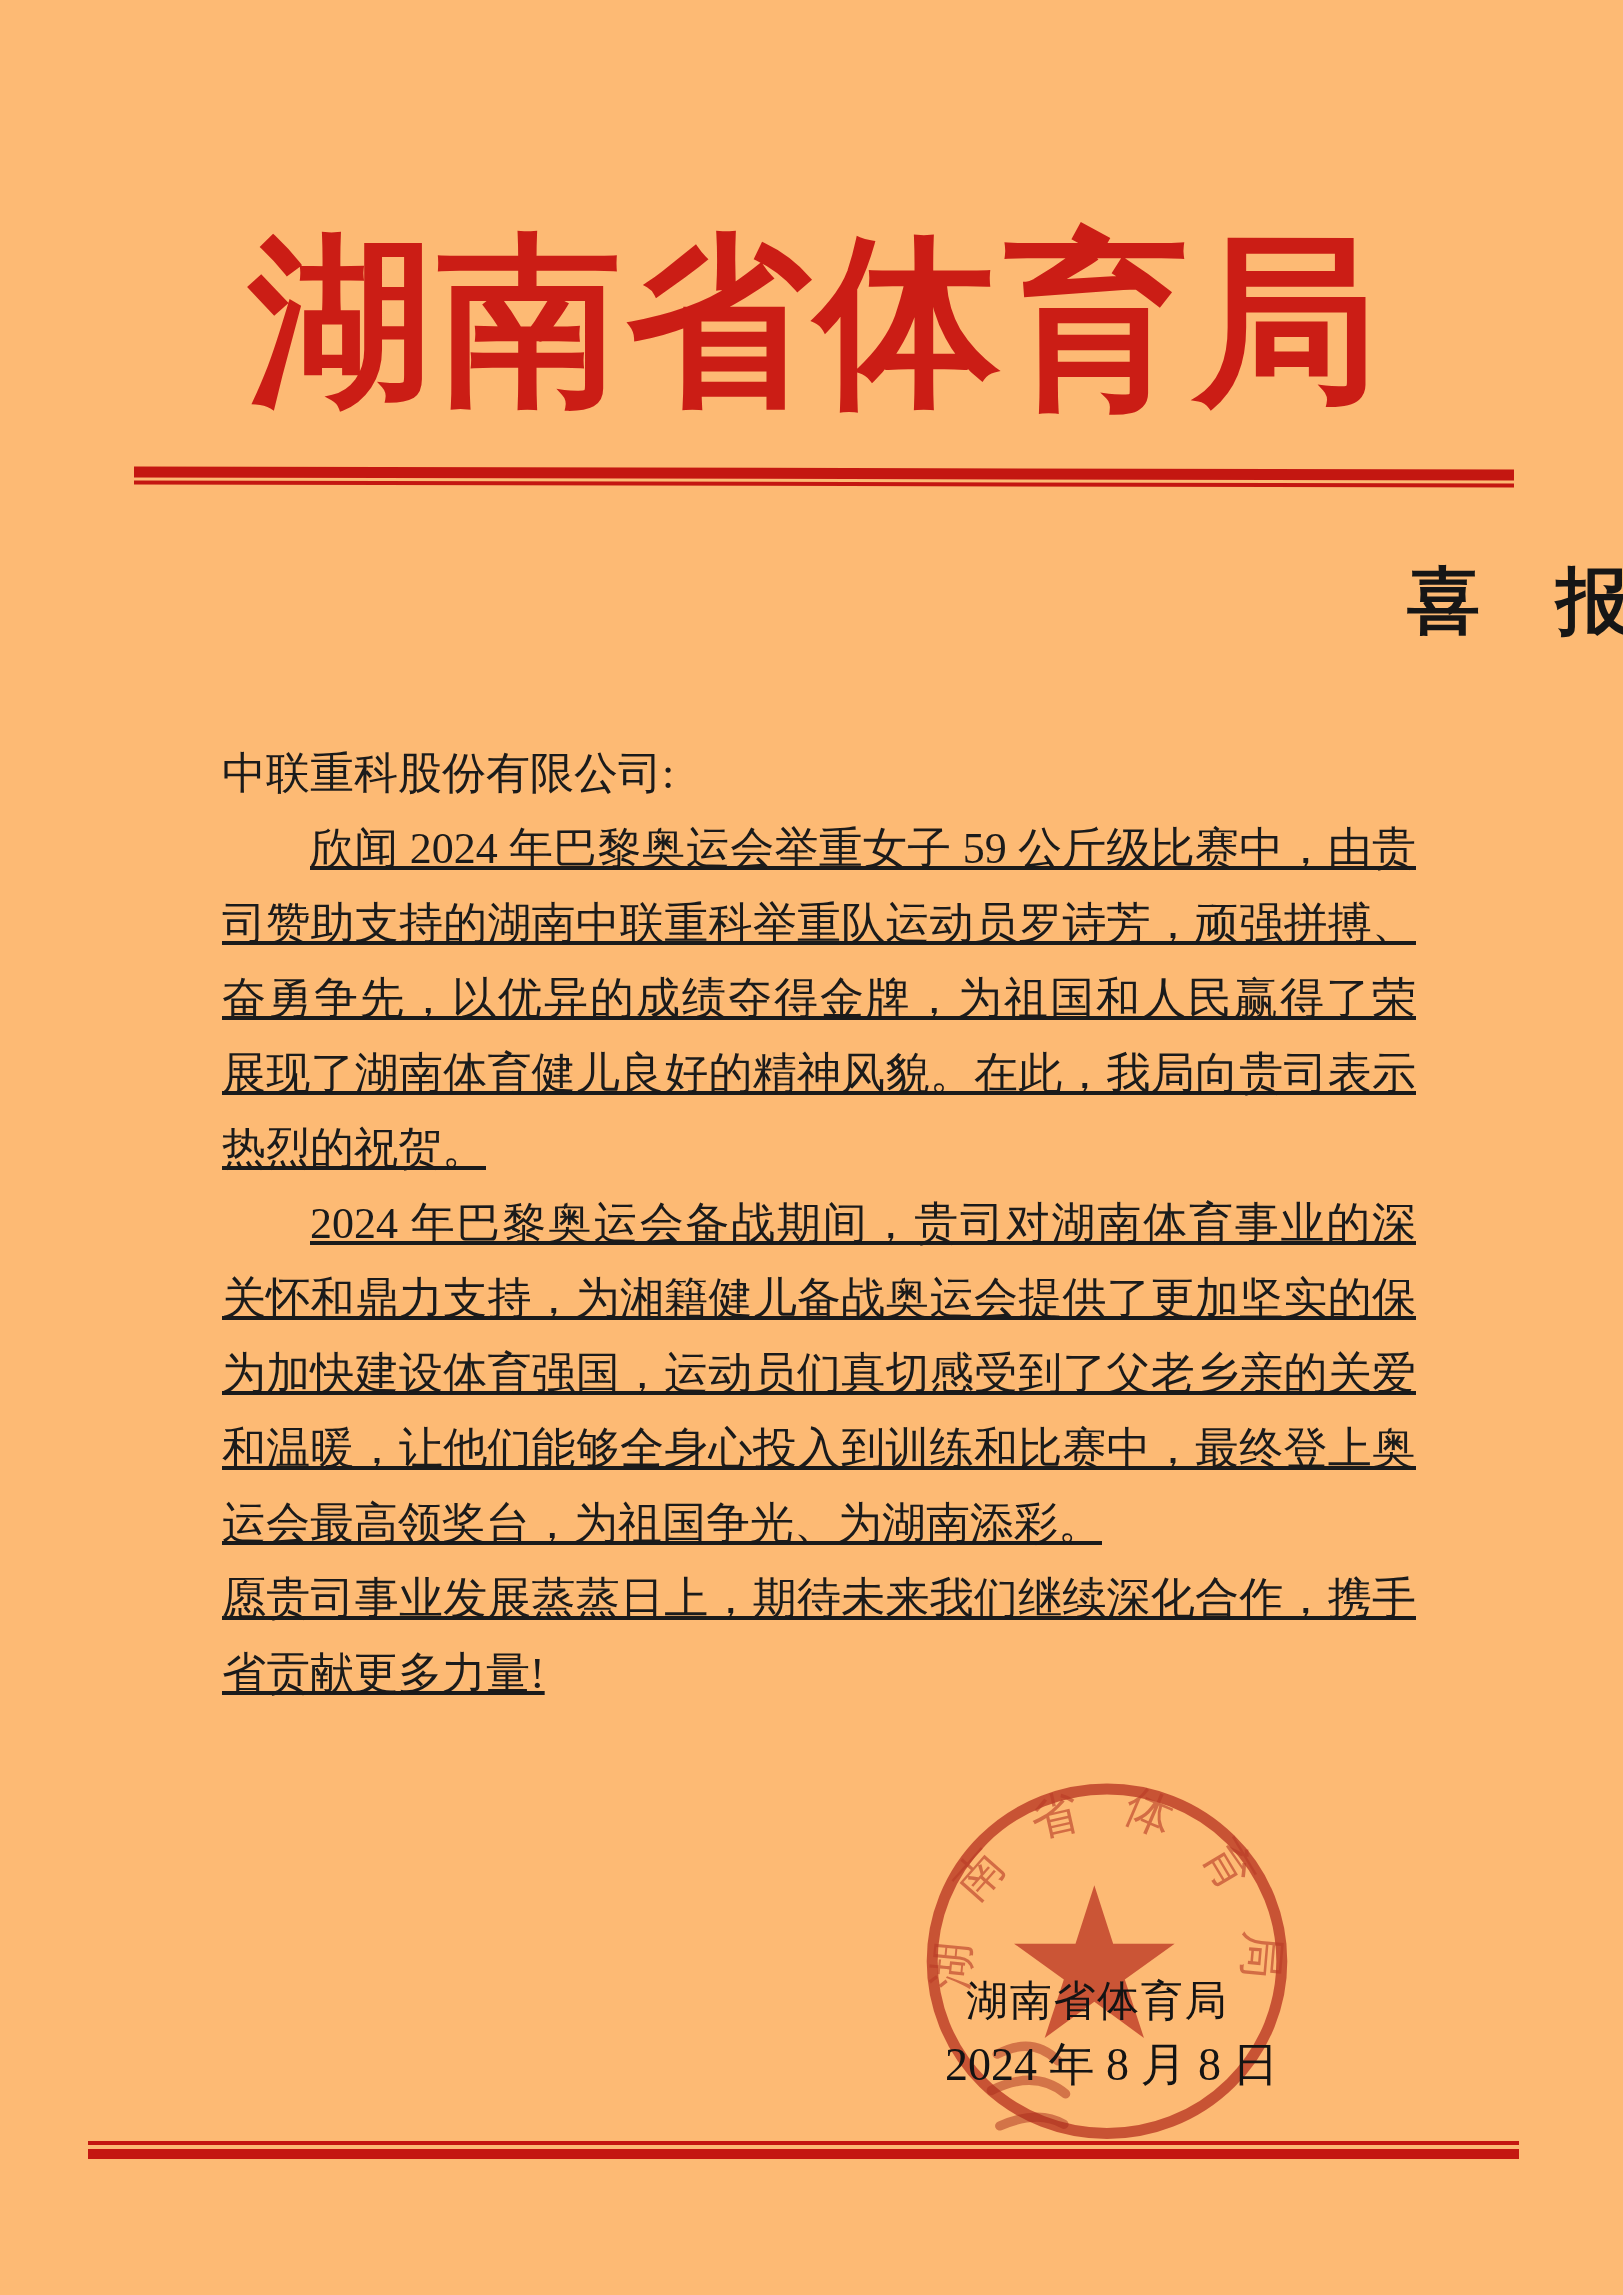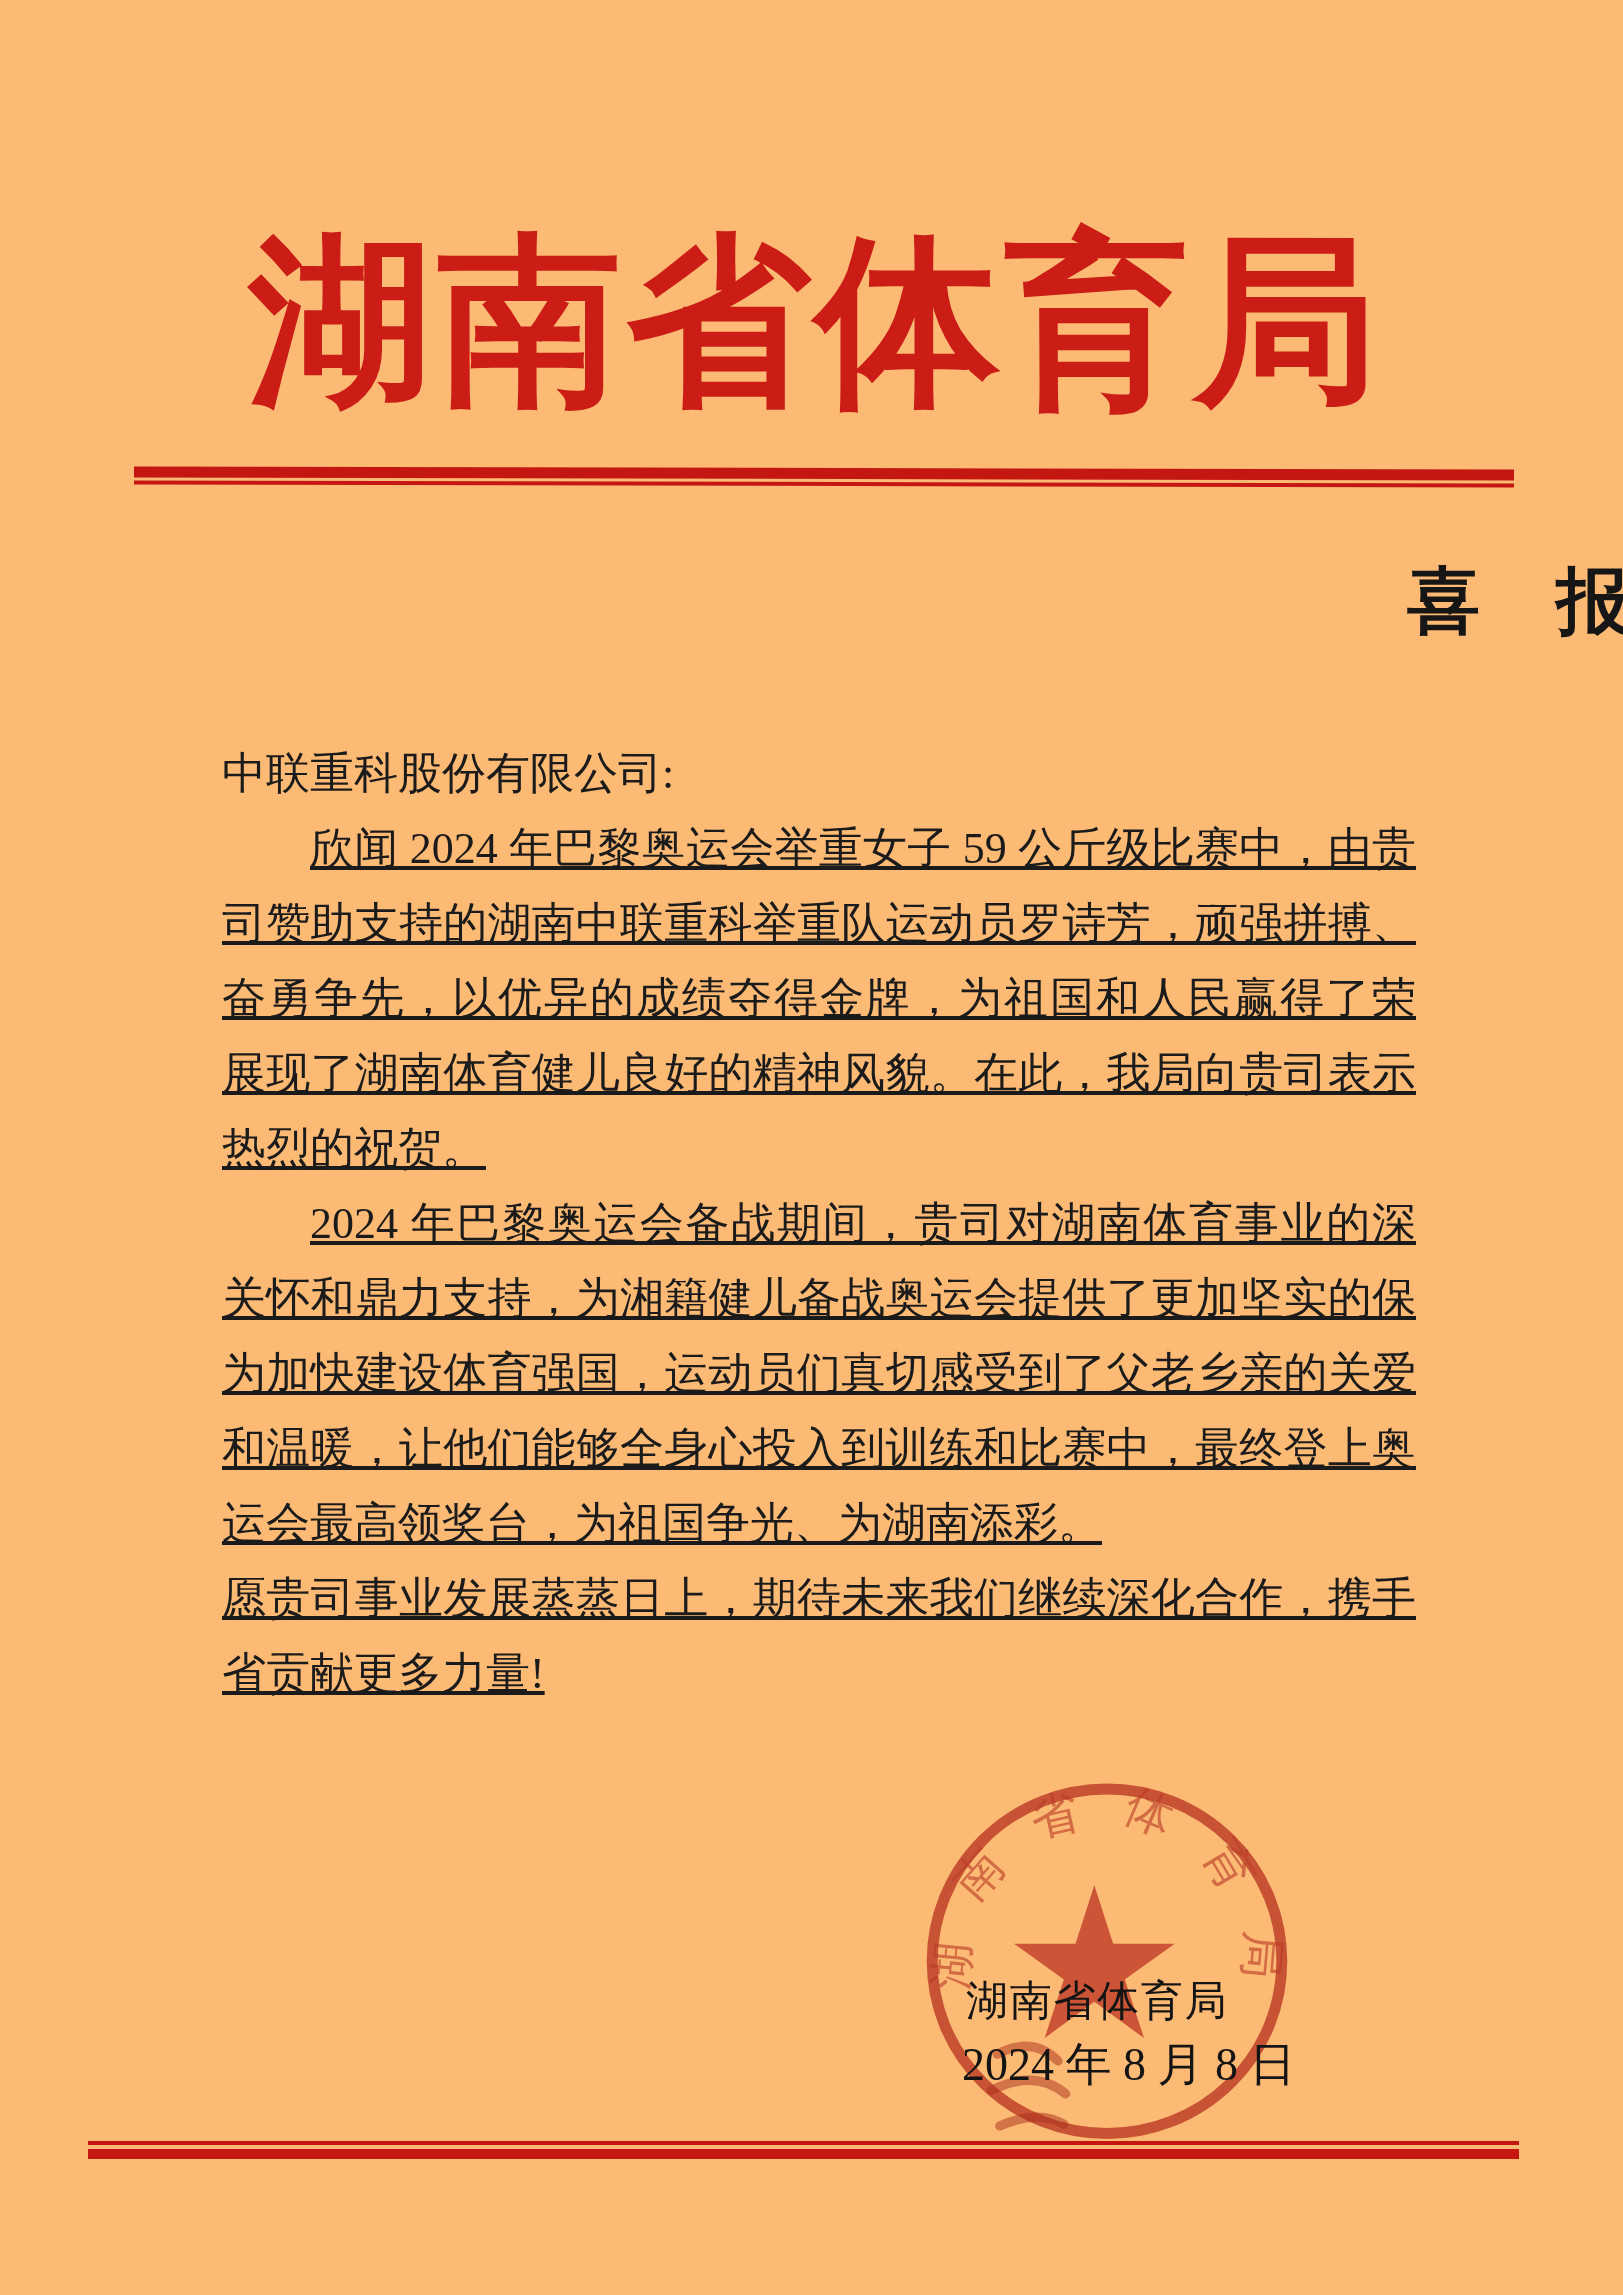--- a/index.html
+++ b/index.html
@@ -87,21 +87,20 @@
     font-size:42px; letter-spacing:1.7px;
     color:#141414; z-index:3;
     white-space:nowrap;
   }
   .sig-date{
     position:absolute;
     top:2034px; left:945px;
     font-size:46px;
     color:#141414; z-index:3;
     white-space:nowrap;
-    margin-left:17px;
   }
 </style>
 </head>
 <body>
 
 <div class="page">
 
   <div class="org-header">湖南省体育局</div>
 
   <div class="rule rule-top">

